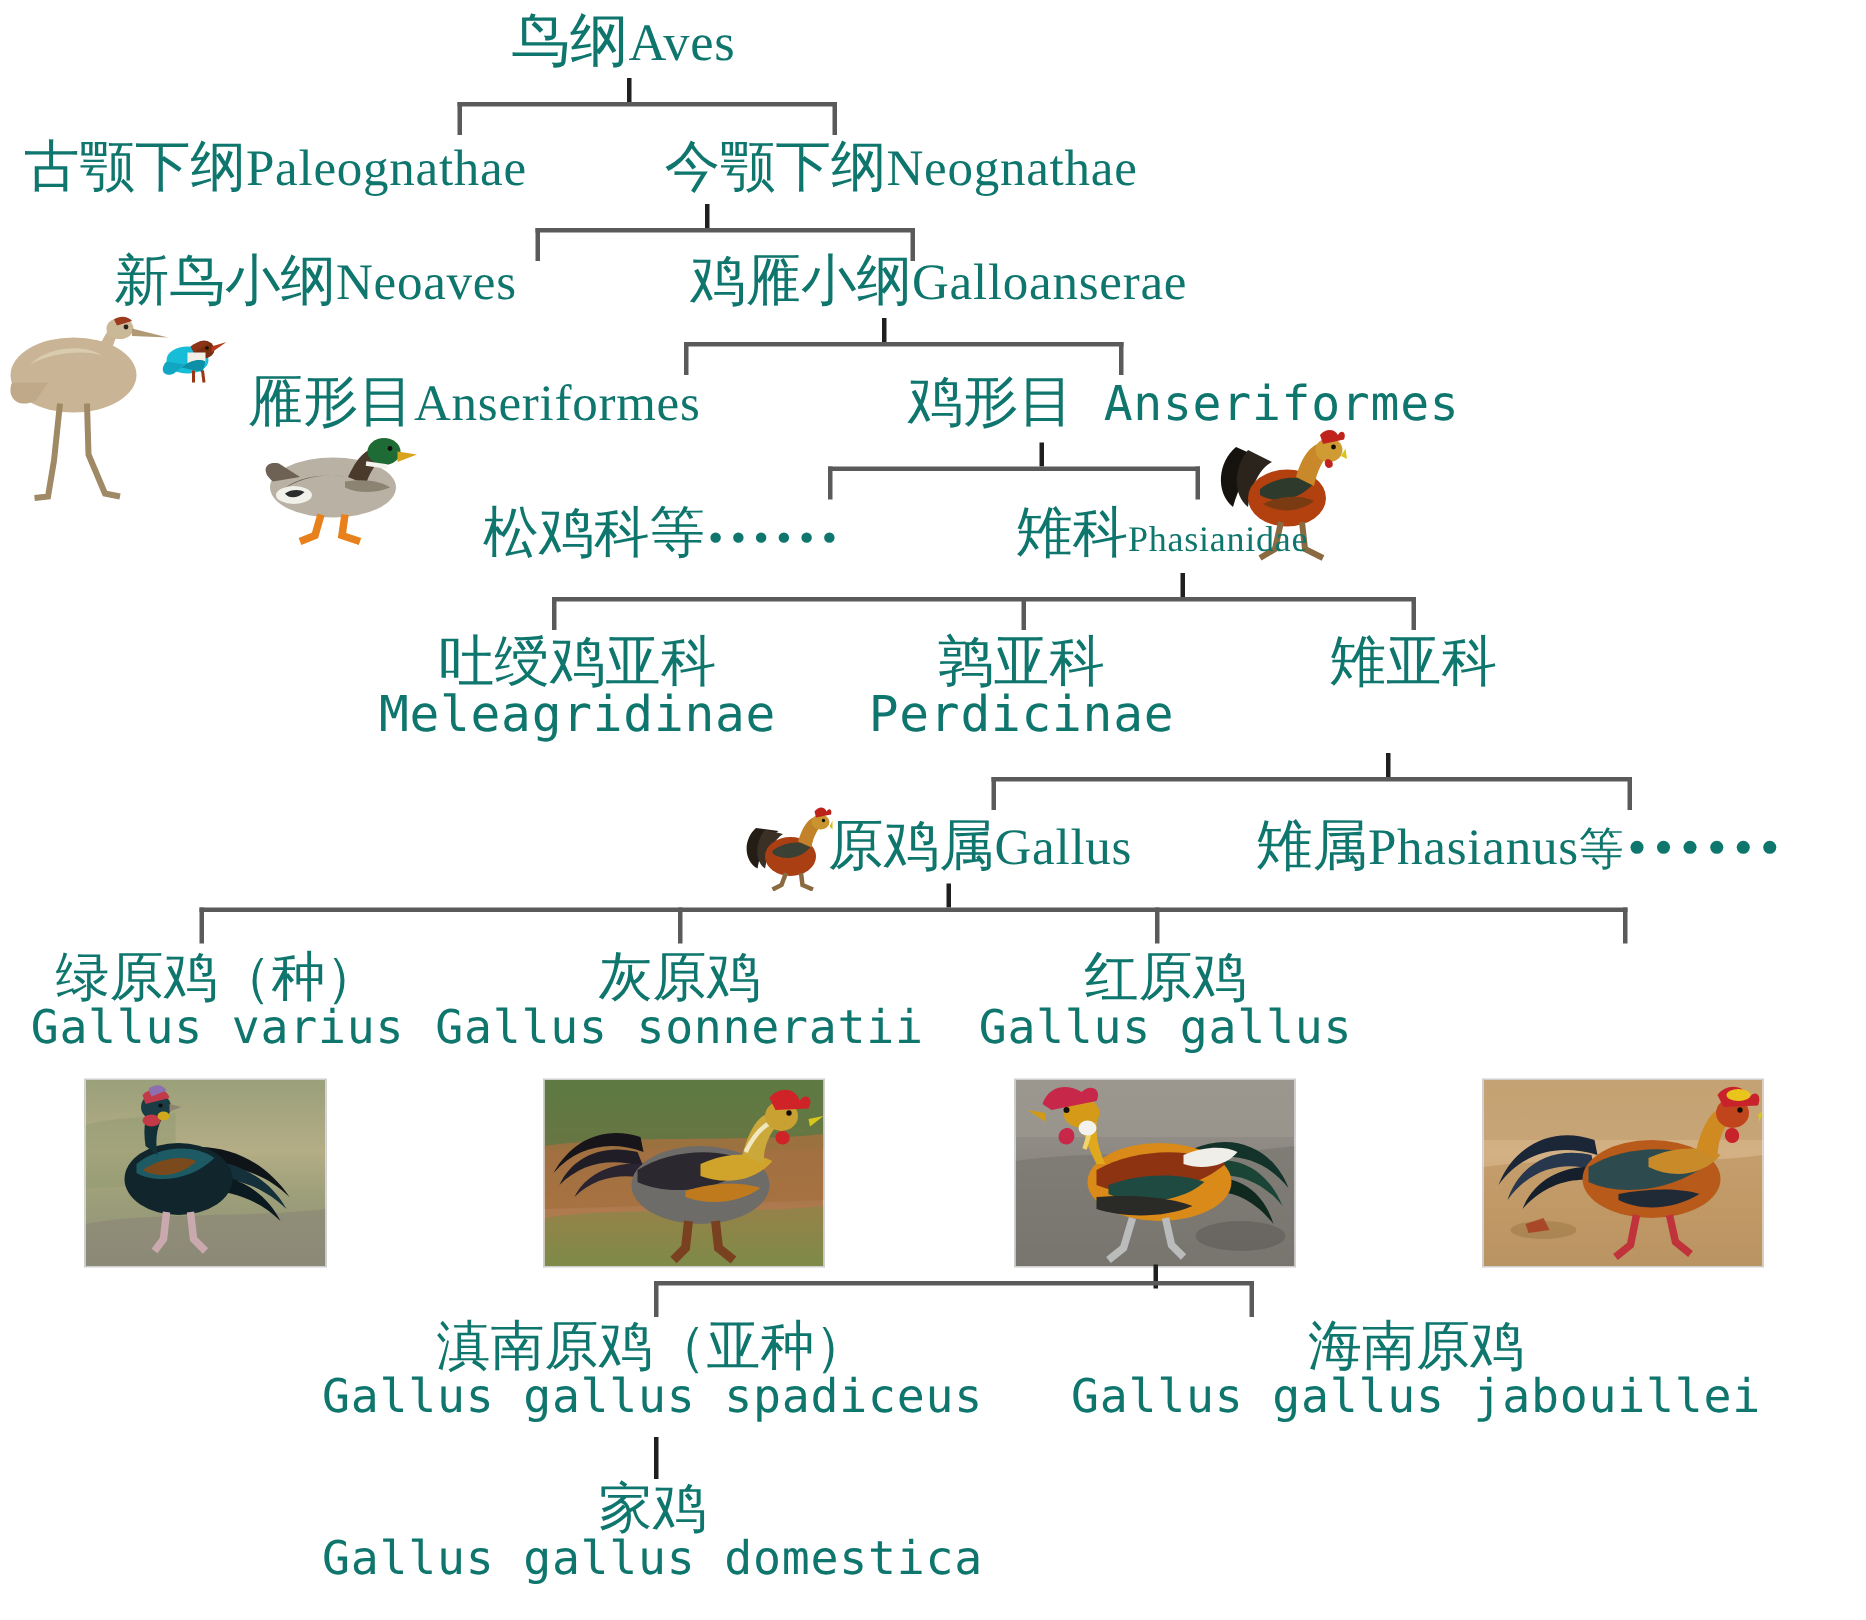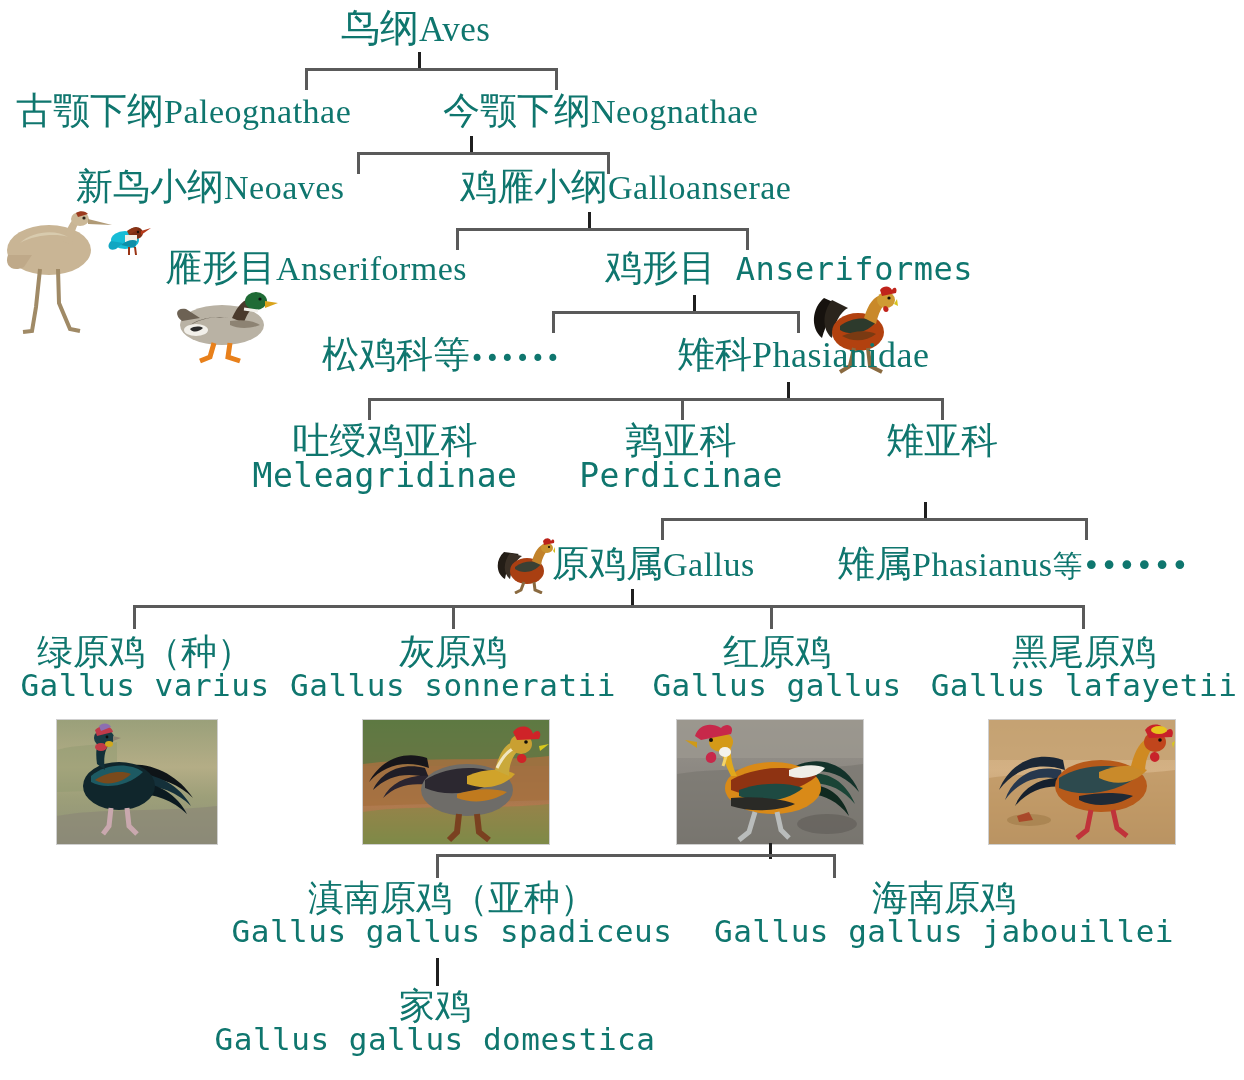--- a/index.html
+++ b/index.html
@@ -160,21 +160,21 @@
   <div class="ln vline dark" style="left:693px;top:295px;height:16px;"></div>
   <div class="ln hline" style="left:552px;top:311px;width:248px;"></div>
   <div class="ln vline" style="left:552px;top:311px;height:22px;"></div>
   <div class="ln vline" style="left:797px;top:311px;height:22px;"></div>
 
   <div class="node" style="left:322px;top:336px;font-size:37px;">
     <span class="cn">松鸡科等</span><span class="cn" style="font-size:24px;letter-spacing:1px;">••••••</span>
   </div>
 
   <div class="node" style="left:678px;top:336px;font-size:37px;">
-    <span class="cn">雉科</span><span class="la" style="font-size:36px;">Phasianidae</span>
+    <span class="cn">雉科</span><span class="la" style="font-size:24px;">Phasianidae</span>
   </div>
 
   <div class="ln vline dark" style="left:787px;top:382px;height:16px;"></div>
   <div class="ln hline" style="left:368px;top:398px;width:576px;"></div>
   <div class="ln vline" style="left:368px;top:398px;height:22px;"></div>
   <div class="ln vline" style="left:681px;top:398px;height:22px;"></div>
   <div class="ln vline" style="left:941px;top:398px;height:22px;"></div>
 
   <div class="node twoline" style="left:240px;top:422px;width:290px;font-size:37px;">
     <span class="l1 cn">吐绶鸡亚科</span>
@@ -233,24 +233,20 @@
   <div class="node twoline" style="left:288px;top:634px;width:330px;font-size:36px;">
     <span class="l1 cn">灰原鸡</span>
     <span class="l2 la mono-la" style="font-size:31px;">Gallus sonneratii</span>
   </div>
 
   <div class="node twoline" style="left:632px;top:634px;width:290px;font-size:36px;">
     <span class="l1 cn">红原鸡</span>
     <span class="l2 la mono-la" style="font-size:31px;text-align:center;">Gallus gallus</span>
   </div>
 
-  <div class="node twoline" style="left:928px;top:634px;width:312px;font-size:36px;">
-    <span class="l1 cn">黑尾原鸡</span>
-    <span class="l2 la mono-la" style="font-size:31px;">Gallus lafayetii</span>
-  </div>
 
   <div class="photo framed" style="left:56px;top:719px;width:160px;height:124px;">
     <div class="scene sc-green"></div>
     <svg viewBox="0 0 160 124" width="160" height="124" style="position:absolute;left:0;top:0;">
       <path d="M0 0 H160 V124 H0 Z" fill="none"></path>
       <path d="M0 30 C20 24 40 26 60 22 L60 70 L0 72 Z" fill="#8e9a6e" opacity=".45"></path>
       <path d="M0 96 C40 88 110 92 160 86 L160 124 L0 124 Z" fill="#8a8577" opacity=".6"></path>
 
       <path d="M62 46 C92 40 120 54 136 78 C120 62 96 54 70 58 Z" fill="#0e1418"></path>
       <path d="M66 54 C96 50 122 64 134 86 C118 70 94 62 70 66 Z" fill="#14303a"></path>
@@ -362,21 +358,21 @@
 
       <path d="M102 90 L98 110 L88 118 M124 90 L128 108 L138 116" stroke="#c0333a" stroke-width="5" fill="none"></path>
     </svg>
   </div>
 
   <div class="ln vline dark" style="left:769px;top:843px;height:16px;"></div>
   <div class="ln hline" style="left:436px;top:854px;width:400px;"></div>
   <div class="ln vline" style="left:436px;top:854px;height:24px;"></div>
   <div class="ln vline" style="left:833px;top:854px;height:24px;"></div>
 
-  <div class="node twoline" style="left:196px;top:880px;width:512px;font-size:36px;">
+  <div class="node twoline" style="left:179px;top:880px;width:512px;font-size:36px;">
     <span class="l1 cn">滇南原鸡（亚种）</span>
     <span class="l2 la mono-la" style="font-size:31px;">Gallus gallus spadiceus</span>
   </div>
 
   <div class="node twoline" style="left:694px;top:880px;width:500px;font-size:36px;">
     <span class="l1 cn">海南原鸡</span>
     <span class="l2 la mono-la" style="font-size:31px;">Gallus gallus jabouillei</span>
   </div>
 
   <div class="ln vline dark" style="left:436px;top:958px;height:28px;"></div>

